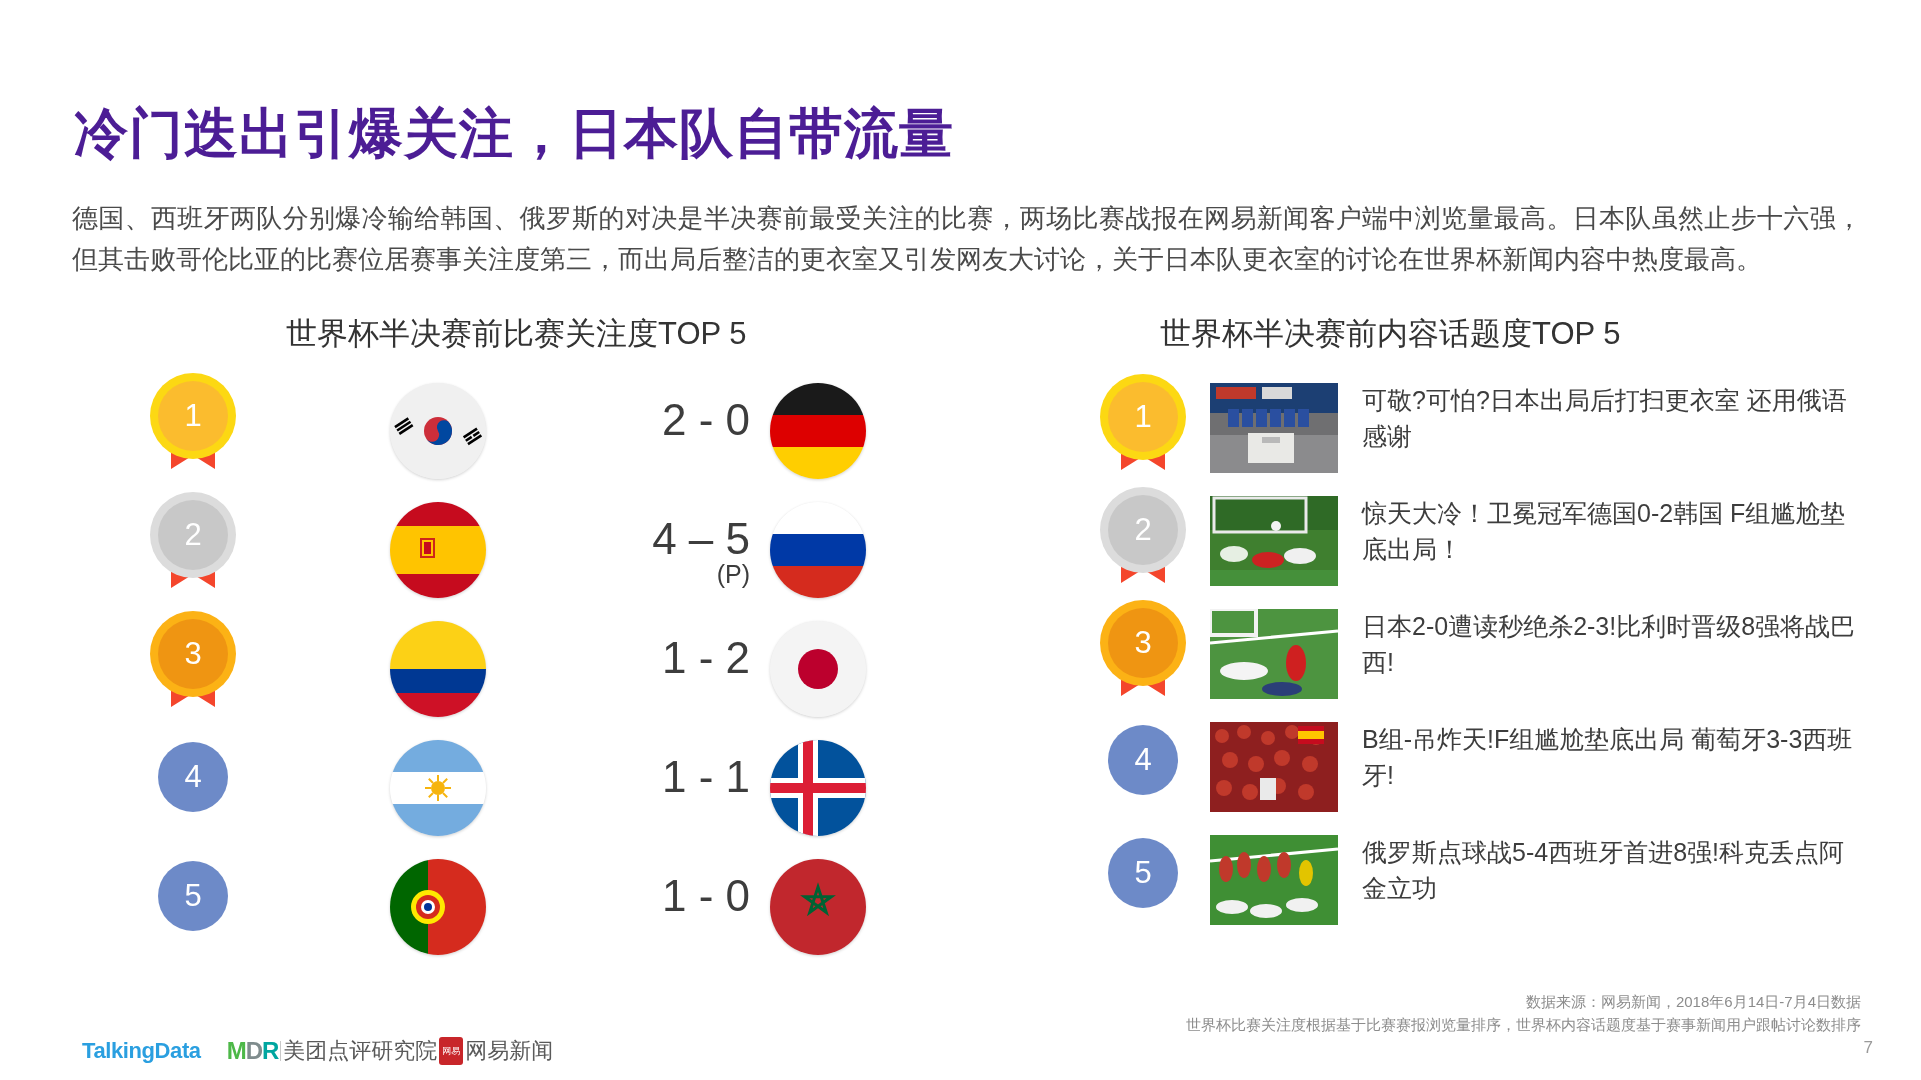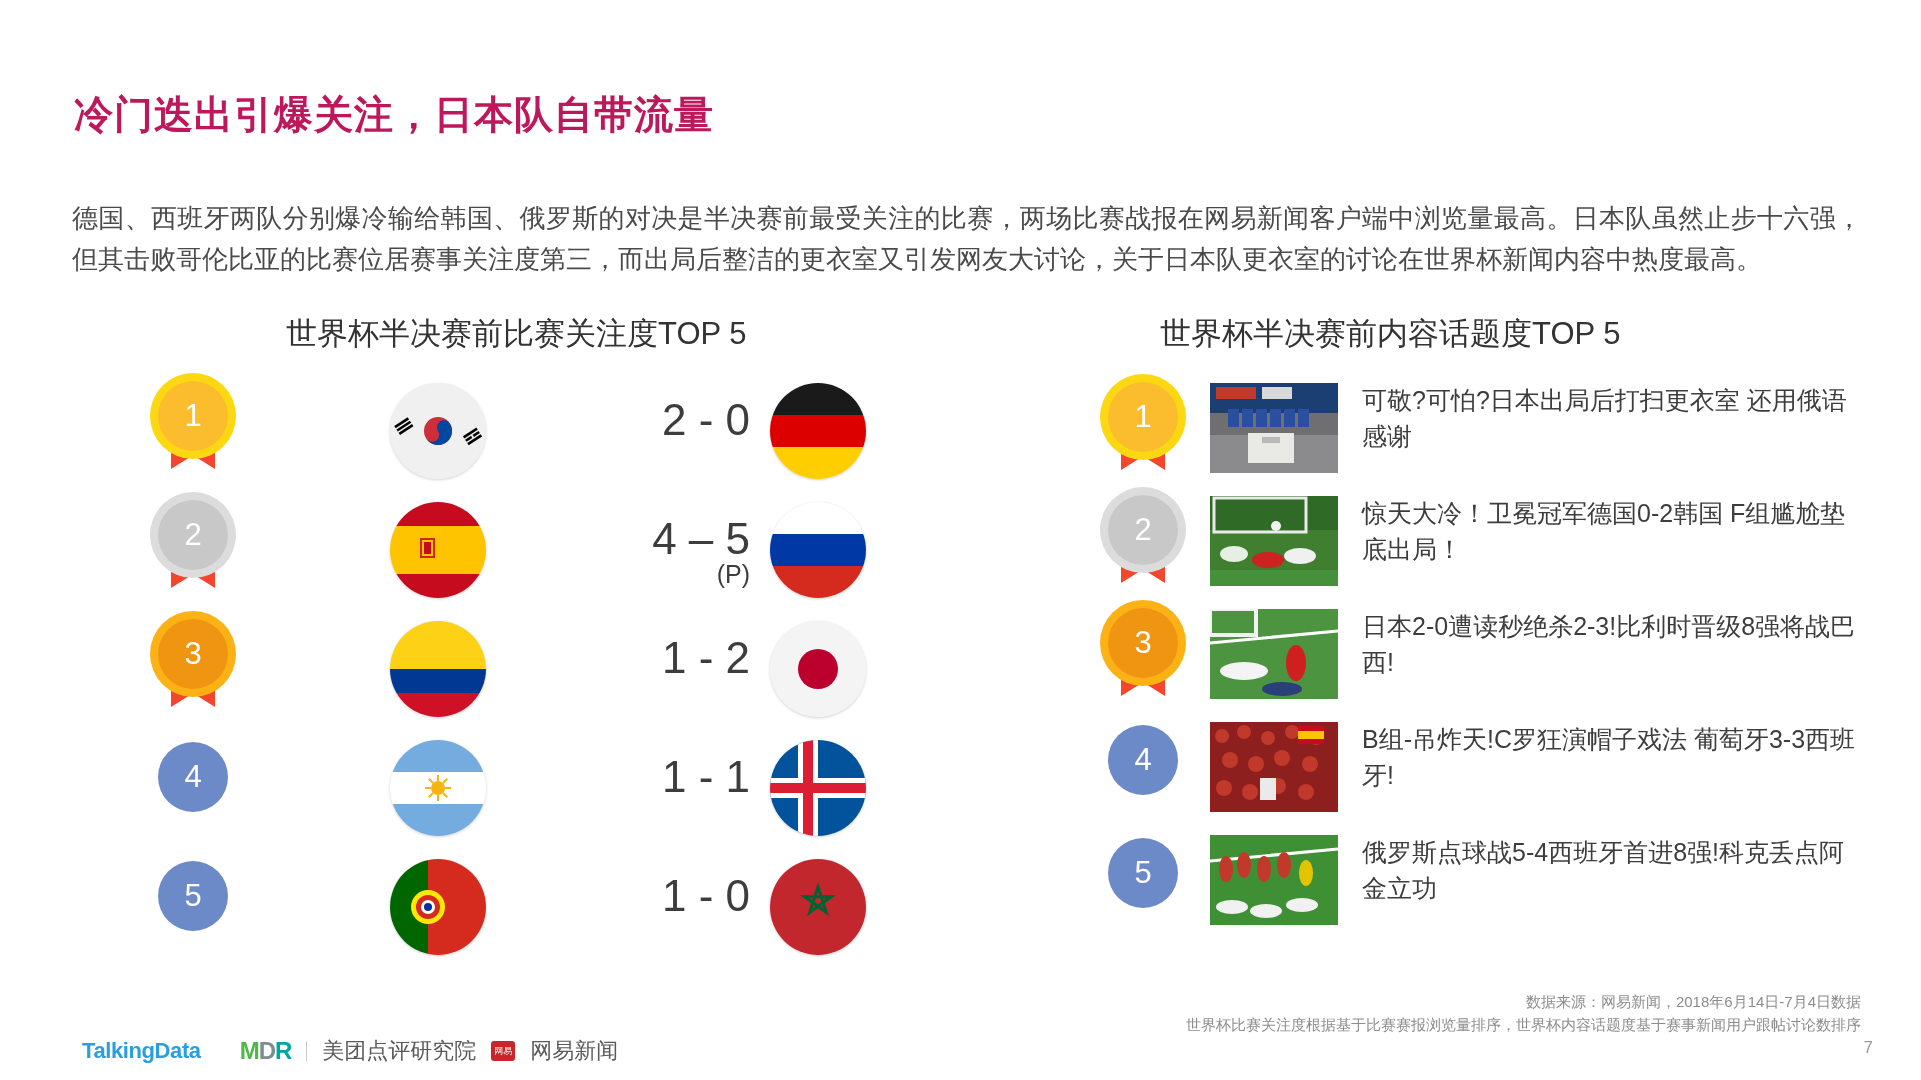--- a/index.html
+++ b/index.html
@@ -9,22 +9,22 @@
     font-family:"Liberation Sans","DejaVu Sans",sans-serif;
     color:#333;
     overflow:hidden;
     position:relative;
   }
   .page{position:absolute;inset:0;}
 
   
   .title{
     position:absolute;left:74px;top:62px;
-    font-size:39px;font-weight:bold;letter-spacing:1px;
-    color:#be185d;
+    font-size:54px;font-weight:bold;letter-spacing:1px;
+    color:#4c1d95;
     white-space:nowrap;
   }
   .lede{
     position:absolute;left:72px;top:172px;width:1790px;
     font-size:26px;line-height:41px;color:#4a4a4a;
     text-align:justify;
   }
 
   
   .sec-title{
@@ -91,30 +91,30 @@
 
   
   .src{
     position:absolute;right:60px;top:990px;text-align:right;
     font-size:15px;line-height:23px;color:#8c8c8c;
   }
   .pageno{
     position:absolute;right:48px;top:1038px;
     font-size:17px;color:#9a9a9a;
   }
-  .logos{position:absolute;left:82px;top:1036px;display:flex;align-items:center;gap:15px;}
+  .logos{position:absolute;left:82px;top:1036px;display:flex;align-items:center;gap:2px;}
   .lg-td{font-size:22px;font-weight:bold;color:#2a9fe0;letter-spacing:-.4px;}
   .lg-mdr{font-size:24px;font-weight:bold;letter-spacing:-1px;margin-left:24px;}
   .lg-mdr .m{color:#4db848;}
   .lg-mdr .d{color:#7f8c8d;}
   .lg-mdr .r{color:#00a6a0;}
   .lg-bar{width:1px;height:20px;background:#c9c9c9;}
   .lg-txt{font-size:22px;color:#5a5a5a;}
   .lg-box{
-    width:24px;height:20px;background:#c8262a;color:#fff;
+    width:24px;height:28px;background:#c8262a;color:#fff;
     font-size:9px;display:flex;align-items:center;justify-content:center;
     border-radius:3px;line-height:1;
   }
 </style>
 </head>
 <body>
 
 <div class="page">
 
   <h1 class="title">冷门迭出引爆关注，日本队自带流量</h1>
@@ -368,21 +368,21 @@
               <circle cx="40" cy="70" r="8"></circle>
               <circle cx="68" cy="64" r="8"></circle>
               <circle cx="96" cy="70" r="8"></circle>
           </g>
           <rect x="88" y="4" width="26" height="18" fill="#ffc400"></rect>
           <rect x="88" y="4" width="26" height="5" fill="#c60b1e"></rect>
             <rect x="88" y="17" width="26" height="5" fill="#c60b1e"></rect>
           <rect x="50" y="56" width="16" height="22" fill="#eaeaea"></rect>
         </svg>
       </div>
-      <div class="ntext">B组-吊炸天!C罗狂演帽子戏法 葡萄牙3-3西班牙!</div>
+      <div class="ntext">B组-吊炸天!F组尴尬垫底出局 葡萄牙3-3西班牙!</div>
     </div>
 
     <div class="nrow">
       <div class="nrank">
         <div class="plain">5</div>
       </div>
       <div class="thumb">
         <svg width="128" height="90" viewBox="0 0 128 90">
           <rect width="128" height="90" fill="#3f8f34"></rect>
           <path d="M0 26 L128 14" stroke="#ffffff" stroke-width="3" fill="none"></path>

